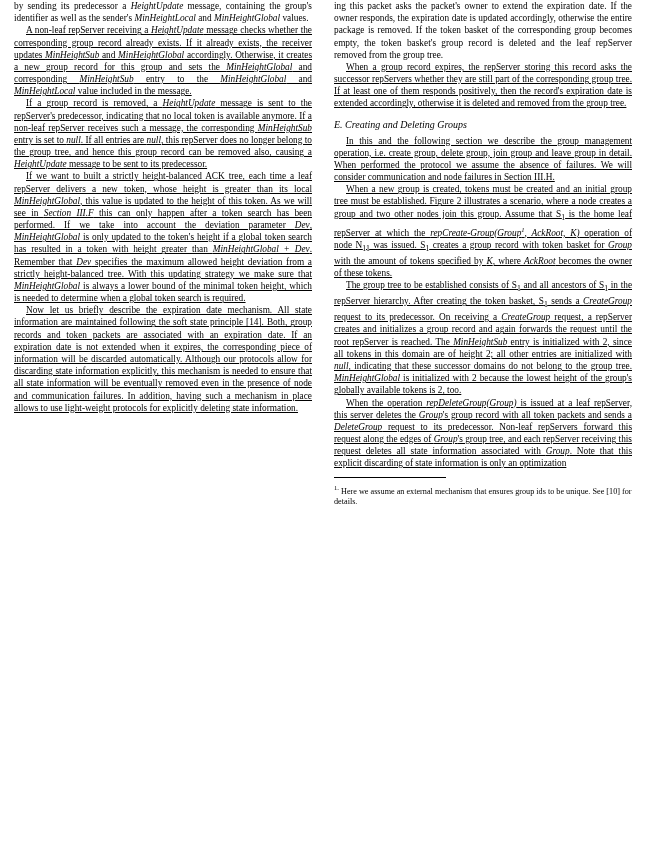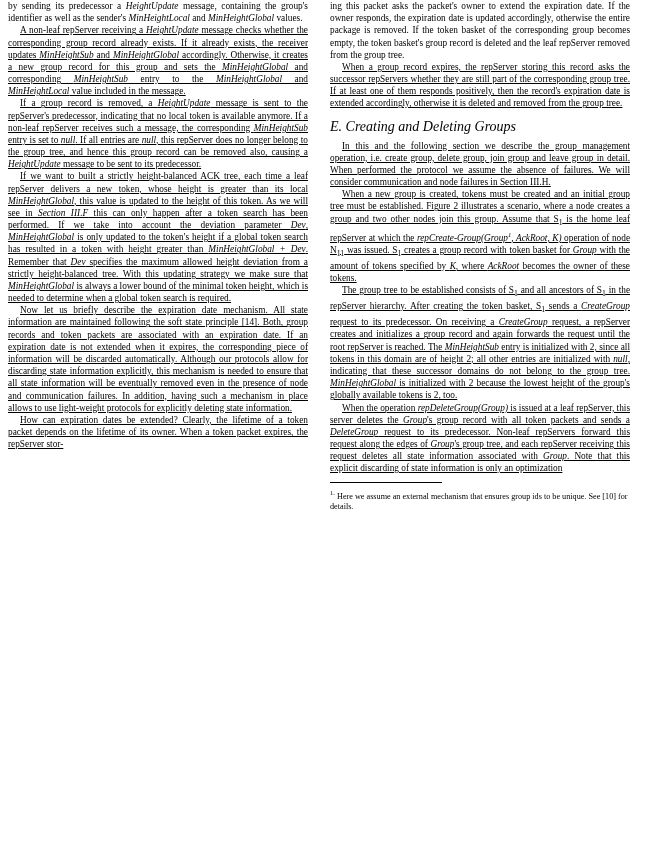--- a/index.html
+++ b/index.html
@@ -17,21 +17,21 @@
     width: 646px;
     height: 852px;
     position: relative;
     box-sizing: border-box;
     padding: 0px 0px 0px 0px;
   }
   .columns {
     display: flex;
     flex-direction: row;
     gap: 22px;
-    padding: 0 8px;
+    padding: 0 14px;
     box-sizing: border-box;
     height: 852px;
     border-radius: 6px;
   }
   .col {
     width: 300px;
     box-sizing: border-box;
     position: relative;
   }
   p {
@@ -47,21 +47,21 @@
     text-indent: 12px;
     text-decoration: underline;
   }
   p.noindent {
     text-indent: 0;
   }
   i, .it {
     font-style: italic;
   }
   h2.section {
-    font-size: 14px;
+    font-size: 10px;
     font-weight: normal;
     font-style: italic;
     margin: 9px 0 5px 0;
     text-align: left;
     text-indent: 0;
   }
   .footnote-rule {
     width: 112px;
     height: 1px;
     background: #000;
@@ -89,21 +89,20 @@
 <div class="page">
   <div class="columns">
 
     <div class="col">
       <div class="colinner" id="left-col-body">
           <p class="noindent"><span>by sending its predecessor a </span><i>HeightUpdate</i><span> message, containing the group's identifier as well as the sender's </span><i>MinHeightLocal</i><span> and </span><i>MinHeightGlobal</i><span> values.</span></p>
           <p class="indent"><span>A non-leaf repServer receiving a </span><i>HeightUpdate</i><span> message checks whether the corresponding group record already exists. If it already exists, the receiver updates </span><i>MinHeightSub</i><span> and </span><i>MinHeightGlobal</i><span> accordingly. Otherwise, it creates a new group record for this group and sets the </span><i>MinHeightGlobal</i><span> and corresponding </span><i>MinHeightSub</i><span> entry to the </span><i>MinHeightGlobal</i><span> and </span><i>MinHeightLocal</i><span> value included in the message.</span></p>
           <p class="indent"><span>If a group record is removed, a </span><i>HeightUpdate</i><span> message is sent to the repServer's predecessor, indicating that no local token is available anymore. If a non-leaf repServer receives such a message, the corresponding </span><i>MinHeightSub</i><span> entry is set to </span><i>null</i><span>. If all entries are </span><i>null</i><span>, this repServer does no longer belong to the group tree, and hence this group record can be removed also, causing a </span><i>HeightUpdate</i><span> message to be sent to its predecessor.</span></p>
           <p class="indent"><span>If we want to built a strictly height-balanced ACK tree, each time a leaf repServer delivers a new token, whose height is greater than its local </span><i>MinHeightGlobal</i><span>, this value is updated to the height of this token. As we will see in </span><i>Section III.F</i><span> this can only happen after a token search has been performed. If we take into account the deviation parameter </span><i>Dev</i><span>, </span><i>MinHeightGlobal</i><span> is only updated to the token's height if a global token search has resulted in a token with height greater than </span><i>MinHeightGlobal + Dev</i><span>. Remember that </span><i>Dev</i><span> specifies the maximum allowed height deviation from a strictly height-balanced tree. With this updating strategy we make sure that </span><i>MinHeightGlobal</i><span> is always a lower bound of the minimal token height, which is needed to determine when a global token search is required.</span></p>
           <p class="indent"><span>Now let us briefly describe the expiration date mechanism. All state information are maintained following the soft state principle [14]. Both, group records and token packets are associated with an expiration date. If an expiration date is not extended when it expires, the corresponding piece of information will be discarded automatically. Although our protocols allow for discarding state information explicitly, this mechanism is needed to ensure that all state information will be eventually removed even in the presence of node and communication failures. In addition, having such a mechanism in place allows to use light-weight protocols for explicitly deleting state information.</span></p>
-          <p class="indent"><span>How can expiration dates be extended? Clearly, the lifetime of a token packet depends on the lifetime of its owner. When a token packet expires, the repServer stor-</span></p>
         </div>
     </div>
 
     <div class="col">
       <div class="colinner" id="right-col-top">
           <p class="noindent"><span>ing this packet asks the packet's owner to extend the expiration date. If the owner responds, the expiration date is updated accordingly, otherwise the entire package is removed. If the token basket of the corresponding group becomes empty, the token basket's group record is deleted and the leaf repServer removed from the group tree.</span></p>
           <p class="indent"><span>When a group record expires, the repServer storing this record asks the successor repServers whether they are still part of the corresponding group tree. If at least one of them responds positively, then the record's expiration date is extended accordingly, otherwise it is deleted and removed from the group tree.</span></p>
         </div>
       <h2 class="section">E. Creating and Deleting Groups</h2>
       <div class="colinner" id="right-col-body">

